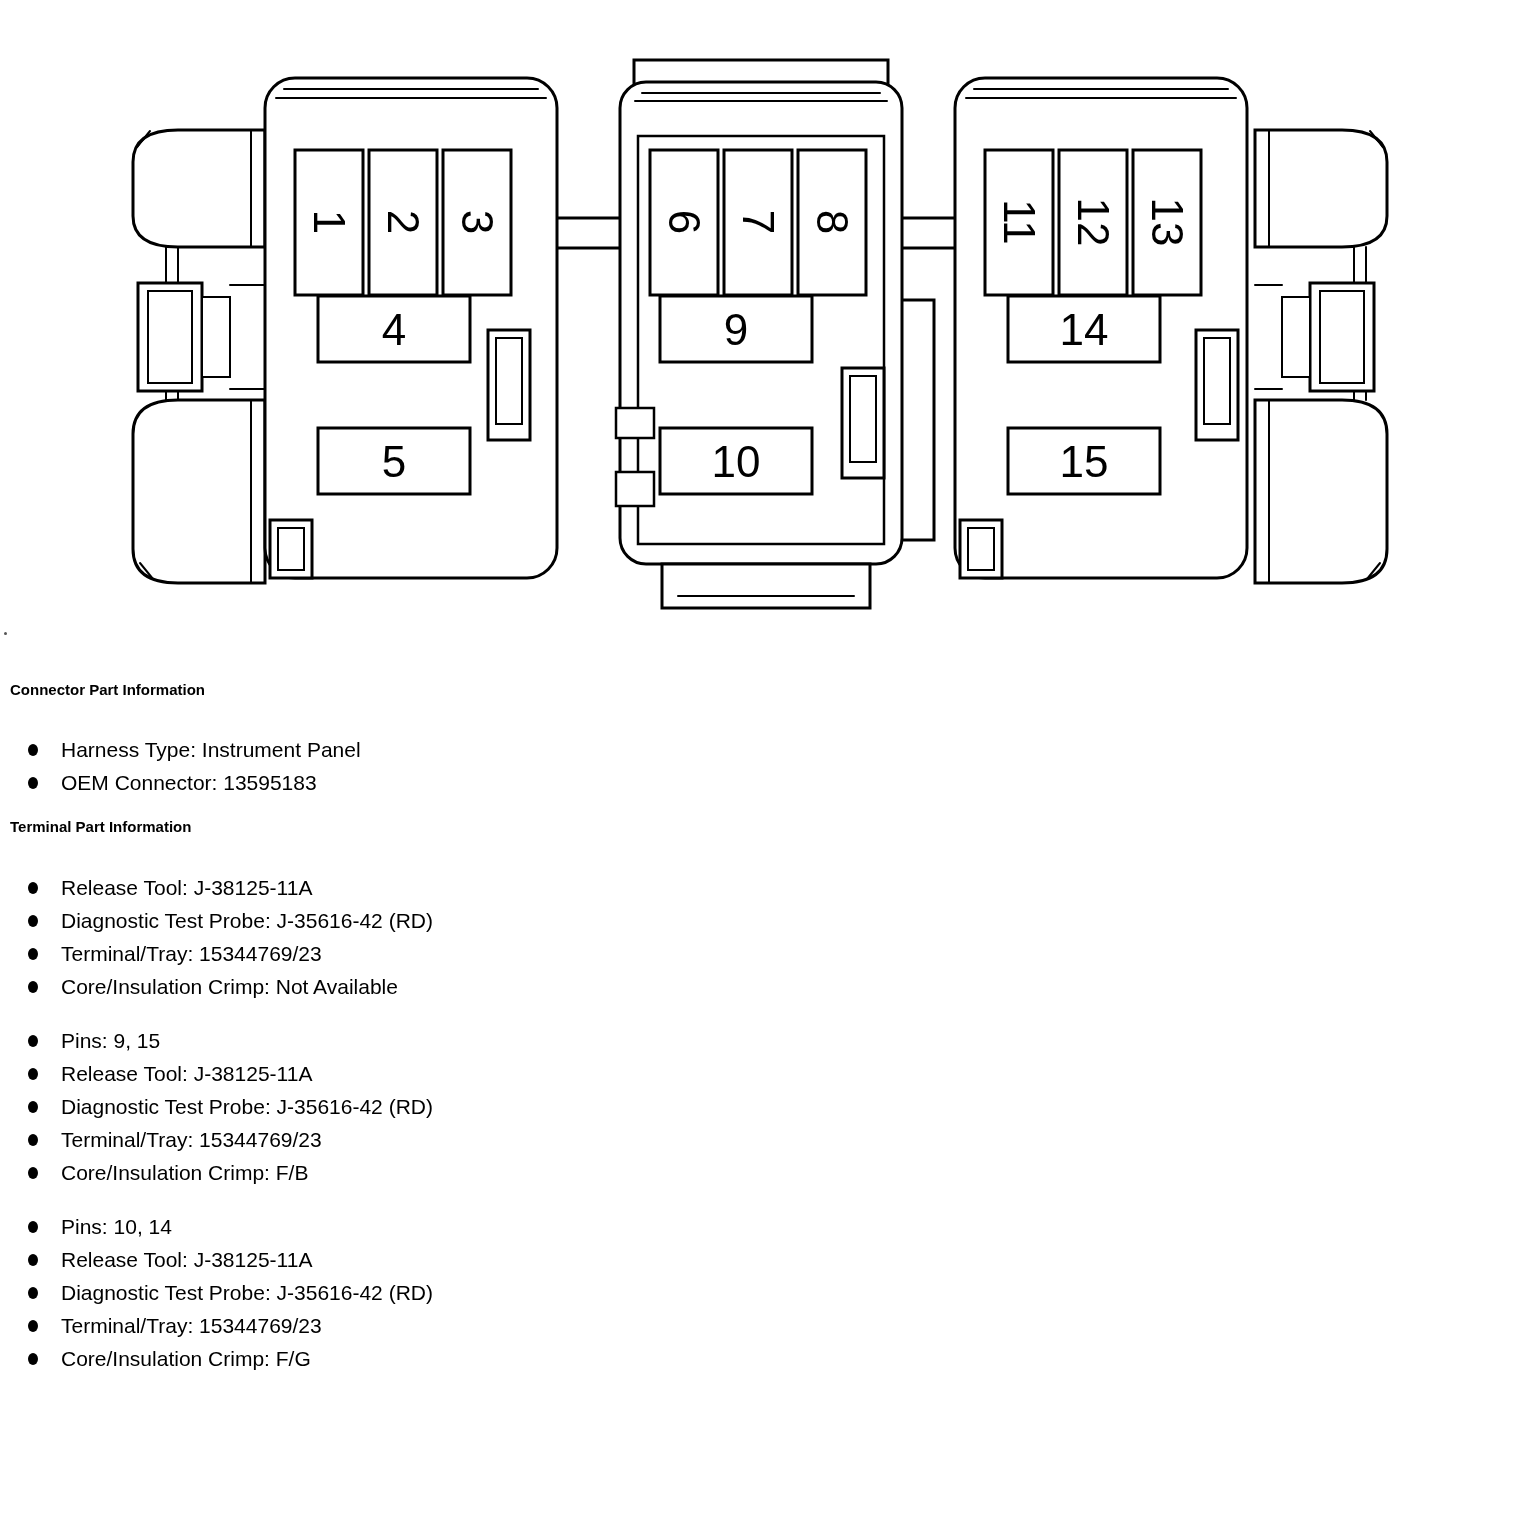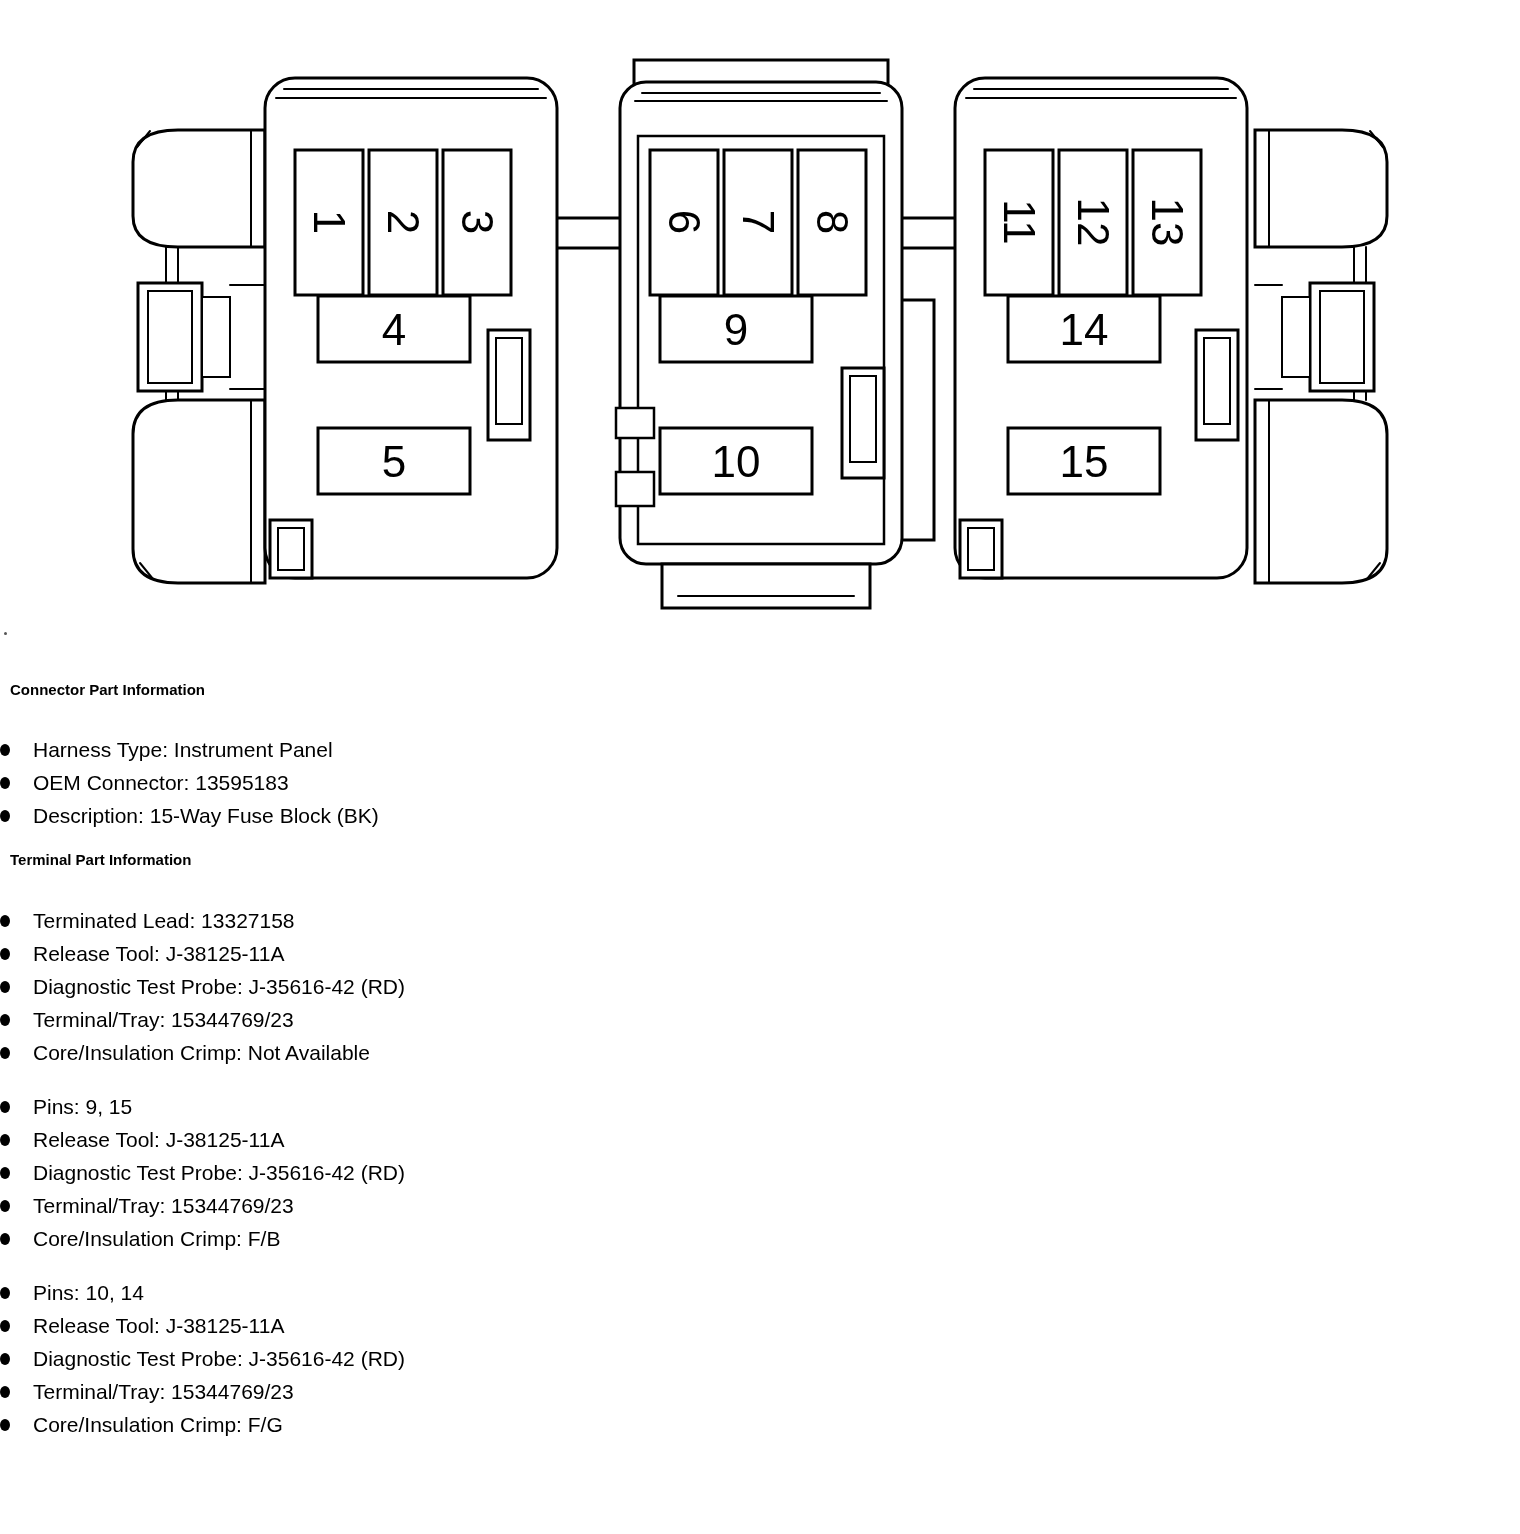--- a/index.html
+++ b/index.html
@@ -24,21 +24,21 @@
   }
   .heading.first{margin-top:26px;}
   .heading.second{margin-top:14px;}
   .bullets{margin:0;}
   .bullets.conn{margin-top:29px;}
   .bullets.g1{margin-top:30px;}
   .bullets.g2{margin-top:21px;}
   .bullets.g3{margin-top:21px;}
   .bullet-line{
     display:flex;align-items:center;height:33px;
-    font-size:21px;white-space:nowrap;
+    font-size:21px;white-space:nowrap;margin-left:28px;
   }
   .dot{
     width:10px;height:12px;border-radius:50%;
     background:#000;margin-right:23px;flex:none;
   }
   .artifact{
     position:absolute;left:4px;top:632px;
     width:3px;height:3px;background:#555;border-radius:50%;
   }
 </style>
@@ -183,33 +183,25 @@
 
     <div class="bullets conn">
       <div class="bullet-line">
         <span class="dot"></span>
         <span>Harness Type: Instrument Panel</span>
       </div>
       <div class="bullet-line">
         <span class="dot"></span>
         <span>OEM Connector: 13595183</span>
       </div>
-      <div class="bullet-line">
-        <span class="dot"></span>
-        <span>Description: 15-Way Fuse Block (BK)</span>
-      </div>
     </div>
 
     <div class="heading second">Terminal Part Information</div>
 
     <div class="bullets g1">
-      <div class="bullet-line">
-        <span class="dot"></span>
-        <span>Terminated Lead: 13327158</span>
-      </div>
       <div class="bullet-line">
         <span class="dot"></span>
         <span>Release Tool: J-38125-11A</span>
       </div>
       <div class="bullet-line">
         <span class="dot"></span>
         <span>Diagnostic Test Probe: J-35616-42 (RD)</span>
       </div>
       <div class="bullet-line">
         <span class="dot"></span>

